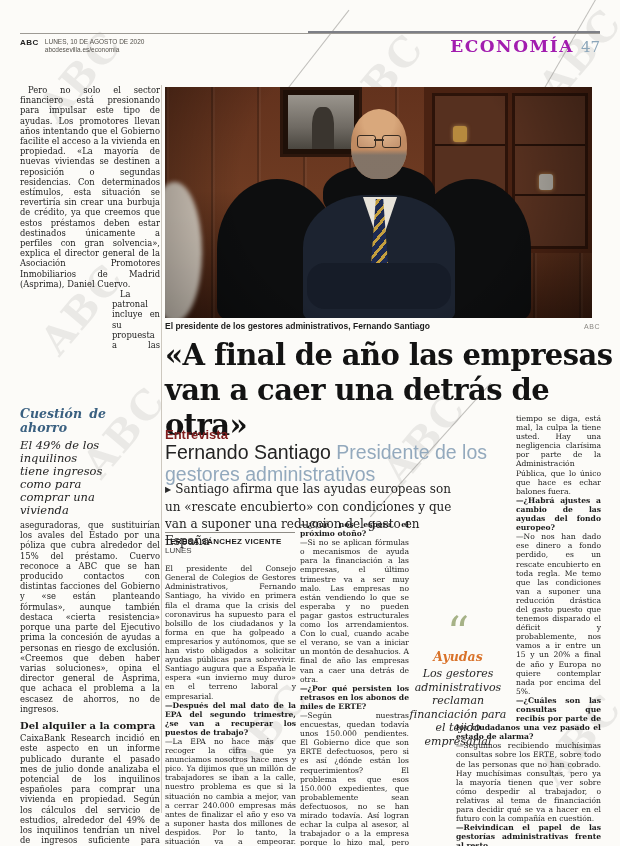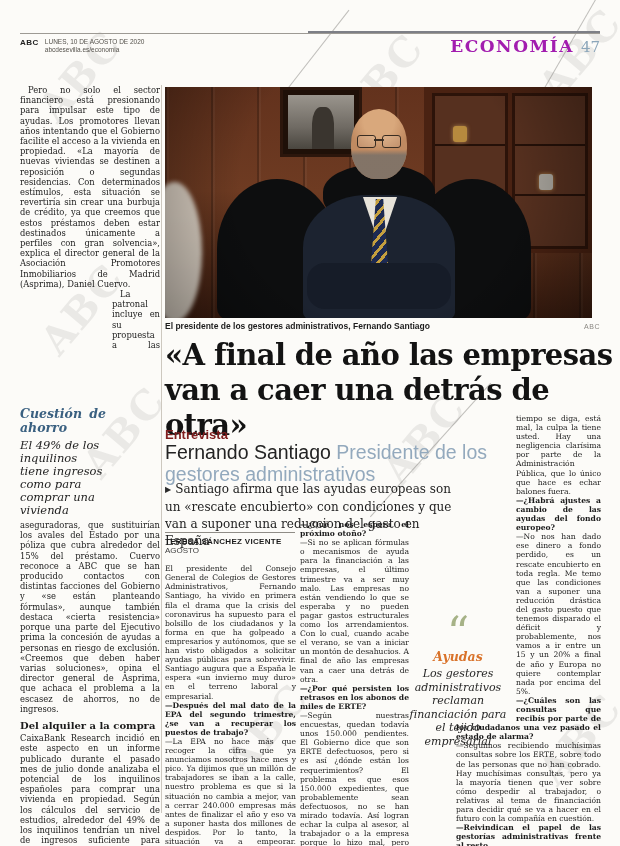--- a/index.html
+++ b/index.html
@@ -192,21 +192,21 @@
     <span class="role">Presidente de los gestores administrativos</span>
   </div>
   <div class="standfirst">
     <span class="bullet">▶</span><span>Santiago afirma que las ayudas europeas son un «rescate encubierto» con condiciones y que van a suponer una reduccion del gasto en España</span>
   </div>
 
   <div class="acol col1">
     <div class="byline-block">
       <div class="byline-rule"></div>
       <div class="byline">TERESA SÁNCHEZ VICENTE</div>
-      <div class="byline-city">AGOSTO</div>
+      <div class="byline-city">LUNES</div>
     </div>
     <p>El presidente del Consejo General de Colegios de Gestores Administrativos, Fernando Santiago, ha vivido en primera fila el drama que la crisis del coronavirus ha supuesto para el bolsillo de los ciudadanos y la forma en que ha golpeado a empresarios y autónomos, que se han visto obligados a solicitar ayudas públicas para sobrevivir. Santiago augura que a España le espera «un invierno muy duro» en el terreno laboral y empresarial.</p>
     <p class="q">—Después del mal dato de la EPA del segundo trimestre, ¿se van a recuperar los puestos de trabajo?</p>
     <p>—La EPA no hace más que recoger la cifra que ya anunciamos nosotros hace mes y pico. Ya dijimos que un millón de trabajadores se iban a la calle, nuestro problema es que si la situación no cambia a mejor, van a cerrar 240.000 empresas más antes de finalizar el año y eso va a suponer hasta dos millones de despidos. Por lo tanto, la situación va a empeorar. Nuestras previsiones son esas y, lamentablemente, nos estamos quedando cortos. Se están produciendo hechos mucho más terribles de los que auguramos en principio.</p>
   </div>
 
   <div class="acol col2">
     <div class="spacer-r"></div>
     <p class="q">—¿Qué nos espera el próximo otoño?</p>
     <p>—Si no se aplican fórmulas o mecanismos de ayuda para la financiación a las empresas, el último trimestre va a ser muy malo. Las empresas no están vendiendo lo que se esperaba y no pueden pagar gastos estructurales como los arrendamientos. Con lo cual, cuando acabe el verano, se van a iniciar un montón de desahucios. A final de año las empresas van a caer una detrás de otra.</p>

